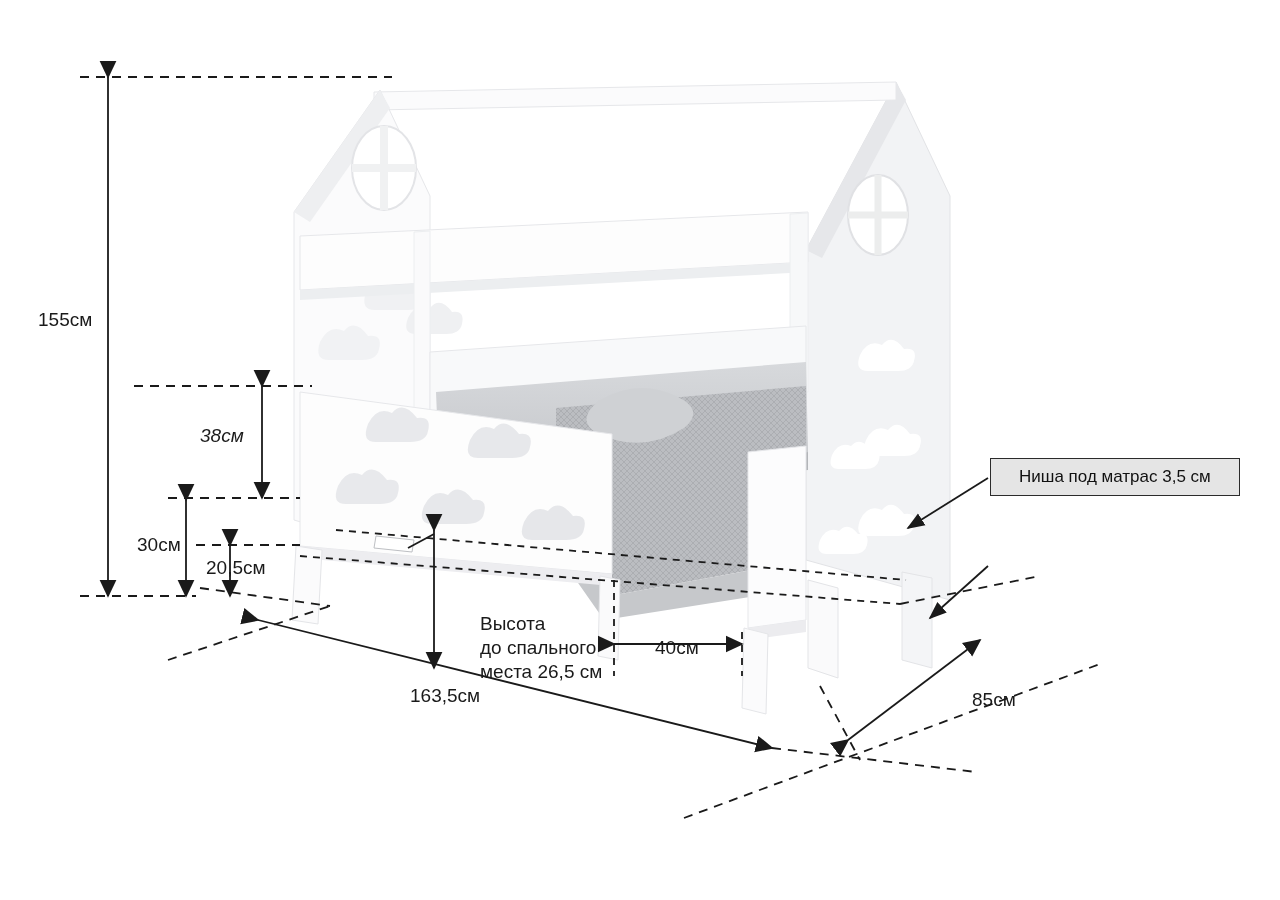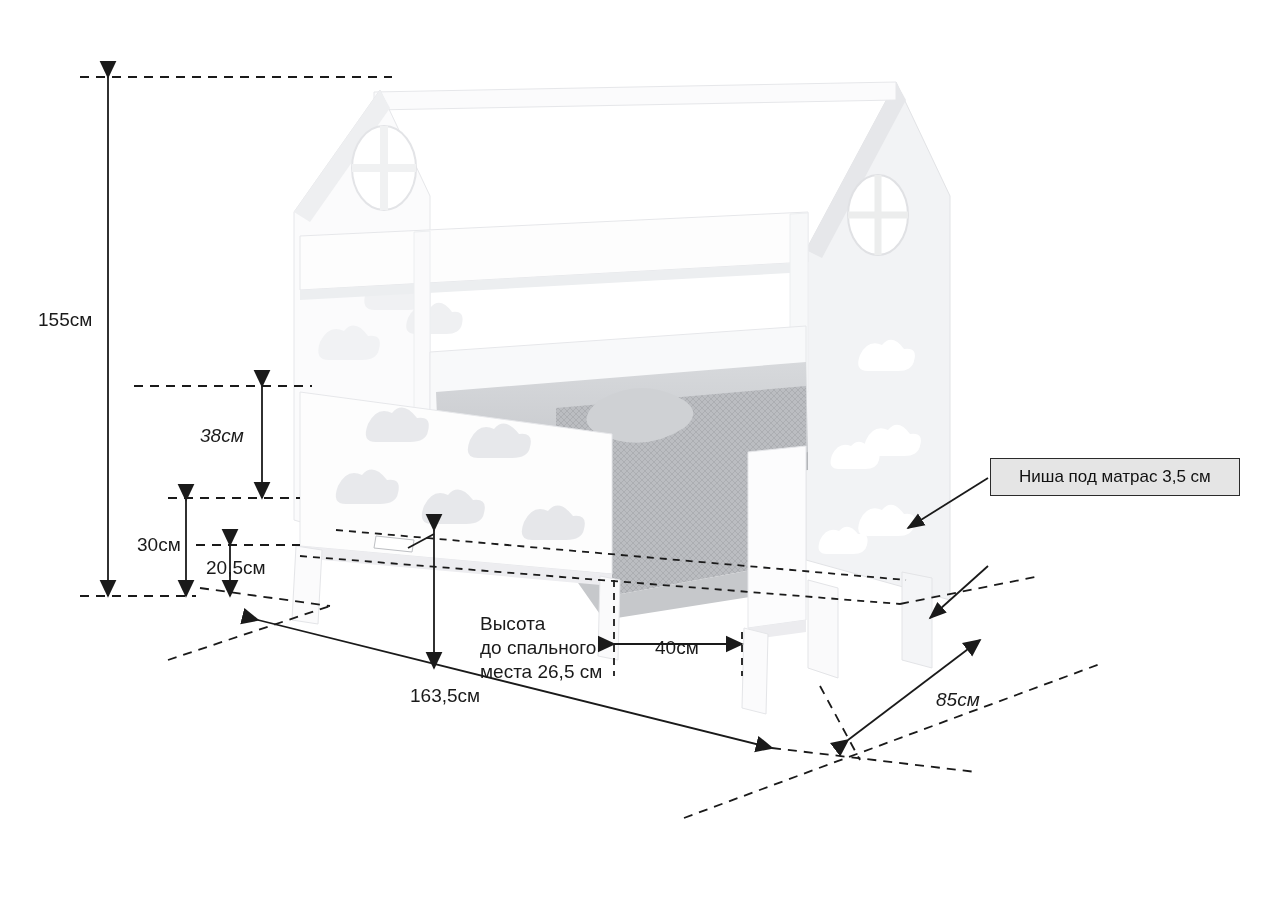--- a/index.html
+++ b/index.html
@@ -214,18 +214,18 @@
   <div class="dimlabel" style="left:206px; top:556px;">20,5см</div>
 
   <div class="dimlabel" style="left:444px; top:612px;margin-left:36px;">Высота
 до спального
 места 26,5 см</div>
 
   <div class="dimlabel" style="left:655px; top:636px;">40см</div>
 
   <div class="dimlabel" style="left:410px; top:684px;">163,5см</div>
 
-  <div class="dimlabel" style="left:936px; top:688px;font-style:italic;">85см</div>
+  <div class="dimlabel" style="left:972px; top:688px;">85см</div>
 
   <div class="callout" style="left:990px; top:458px;">Ниша под матрас 3,5 см</div>
 
 
 </div>
 
 </body></html>

